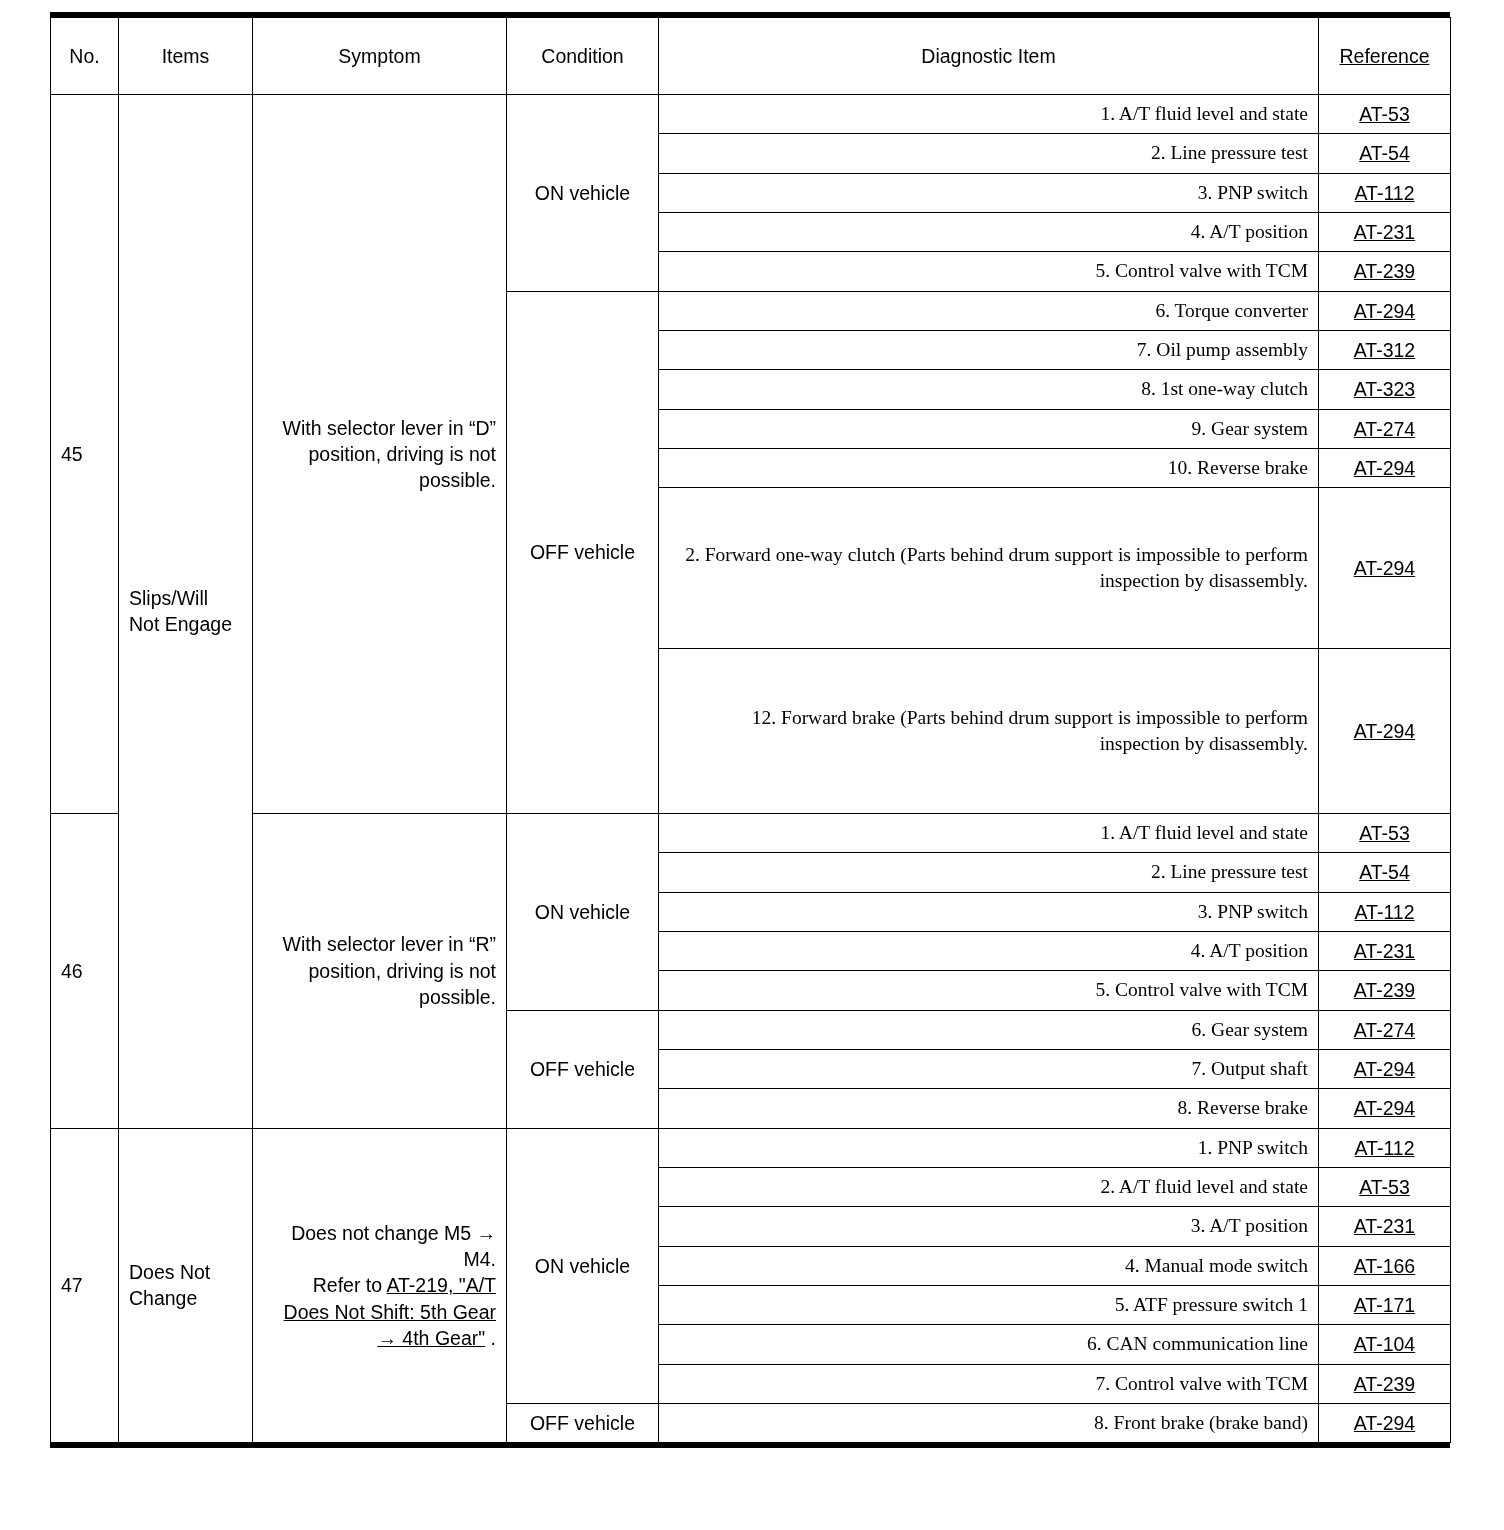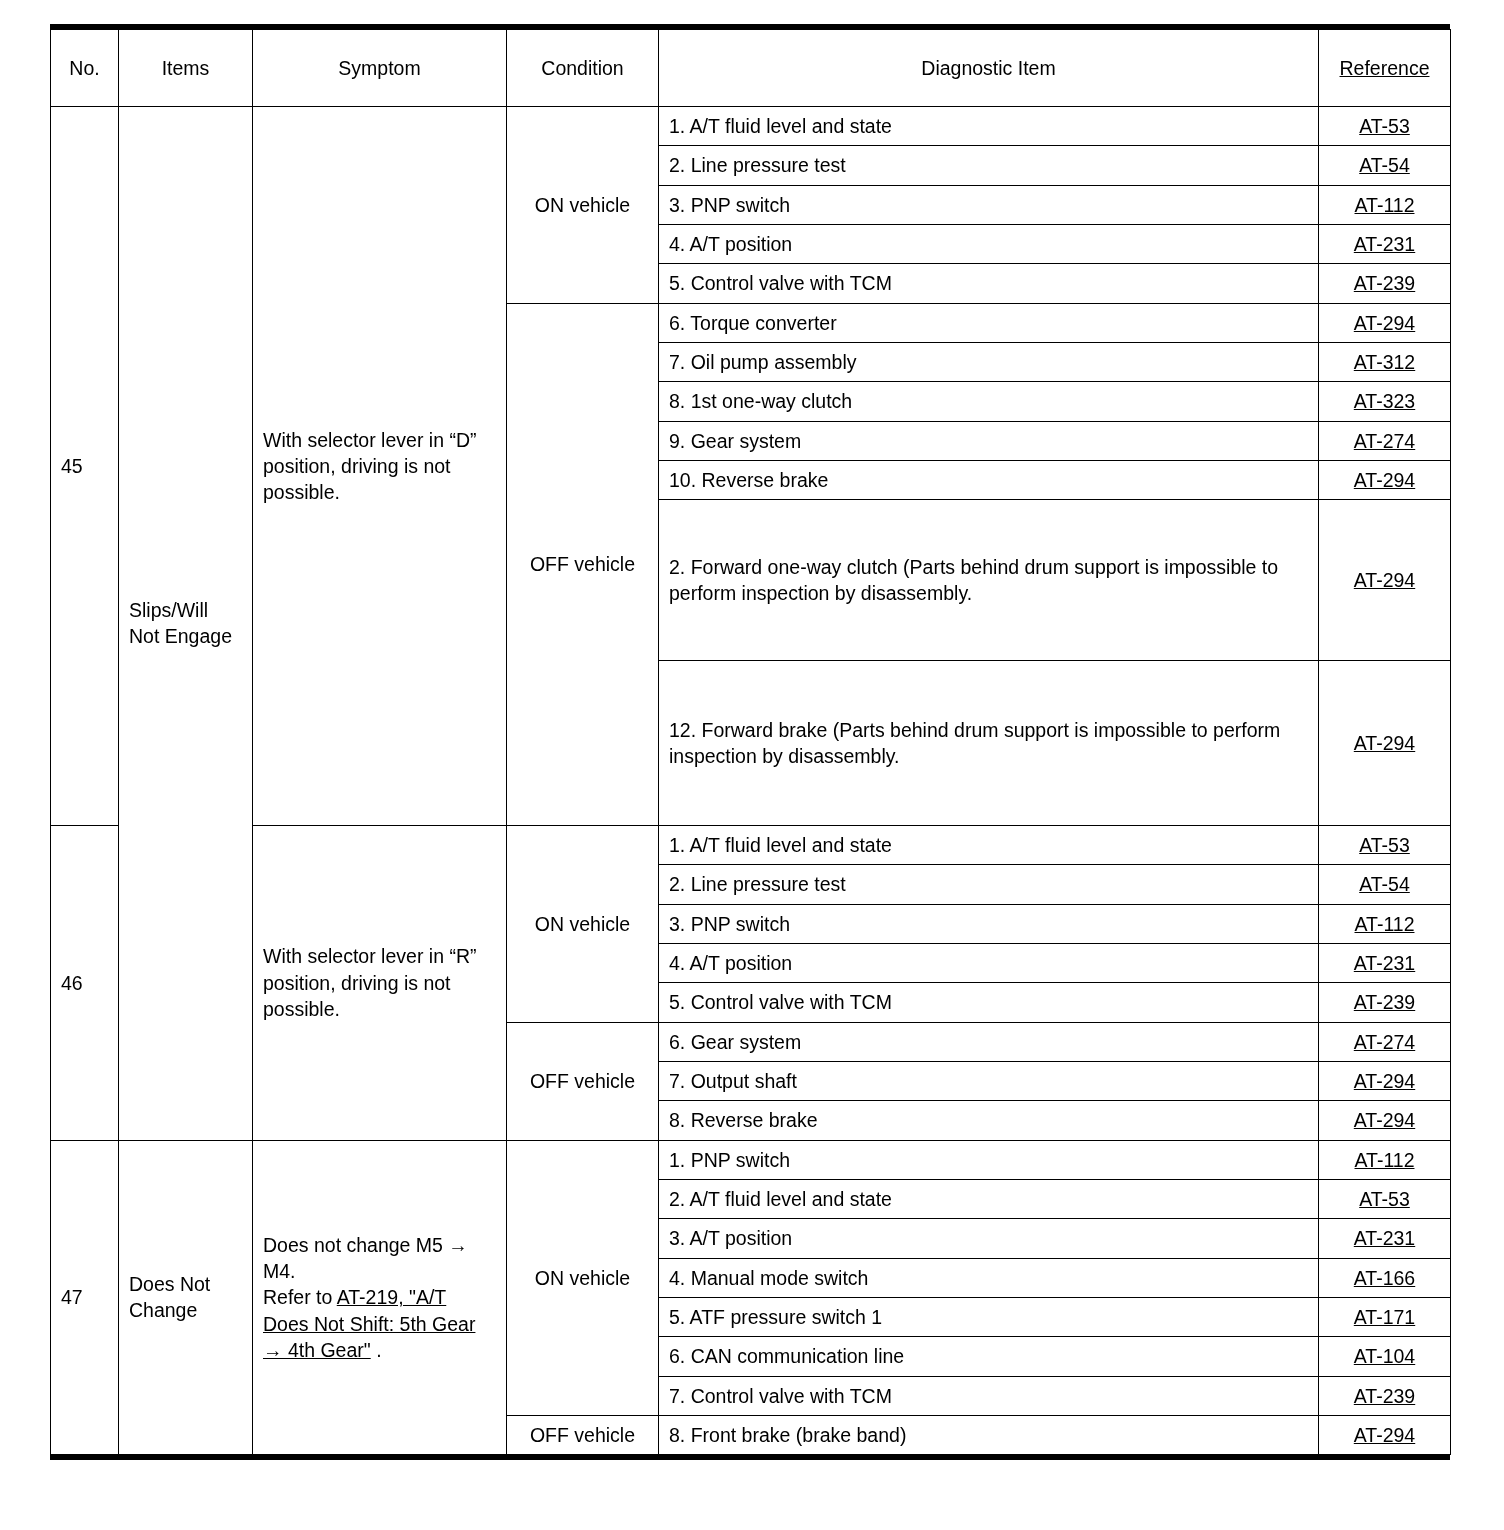--- a/index.html
+++ b/index.html
@@ -11,21 +11,21 @@
     width: 1504px;
     height: 1530px;
     font-family: "Liberation Sans", sans-serif;
     color: #000000;
     position: relative;
     overflow: hidden;
   }
   .page {
     position: absolute;
     left: 28px;
-    top: 24px;
+    top: 12px;
     width: 1400px;
     padding-left: 22px;
   }
   .rule-top {
     height: 5px;
     background: #000000;
     width: 1400px;
   }
   .rule-bottom {
     height: 5px;
@@ -66,30 +66,32 @@
   }
   td.items-cell {
     vertical-align: middle;
     padding-left: 12px;
   }
   td.symptom-cell {
     vertical-align: middle;
     font-weight: bold;
     padding-left: 14px;
     padding-right: 10px;
+    text-align: right;
   }
   td.cond-cell {
     text-align: center;
     vertical-align: middle;
     margin-top: 12px;
   }
   td.diag-cell {
-    text-align: left;
+    text-align: right;
     vertical-align: middle;
     padding-left: 14px;
+    font-family: Liberation Serif, serif;
   }
   td.ref-cell {
     text-align: center;
     vertical-align: middle;
     margin-left: 8px;
   }
   td.ref-cell span.link,
   thead td.ref-head span {
     text-decoration: underline;
     text-align: right;

